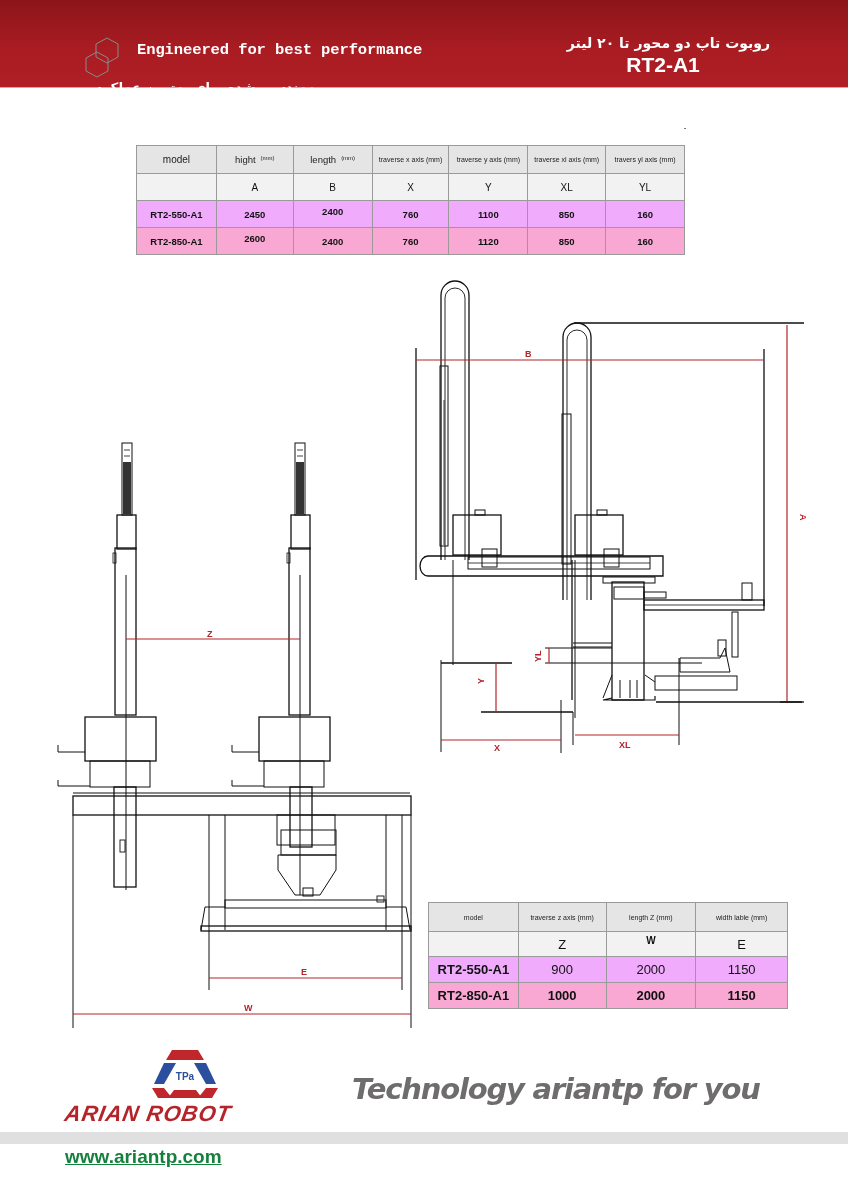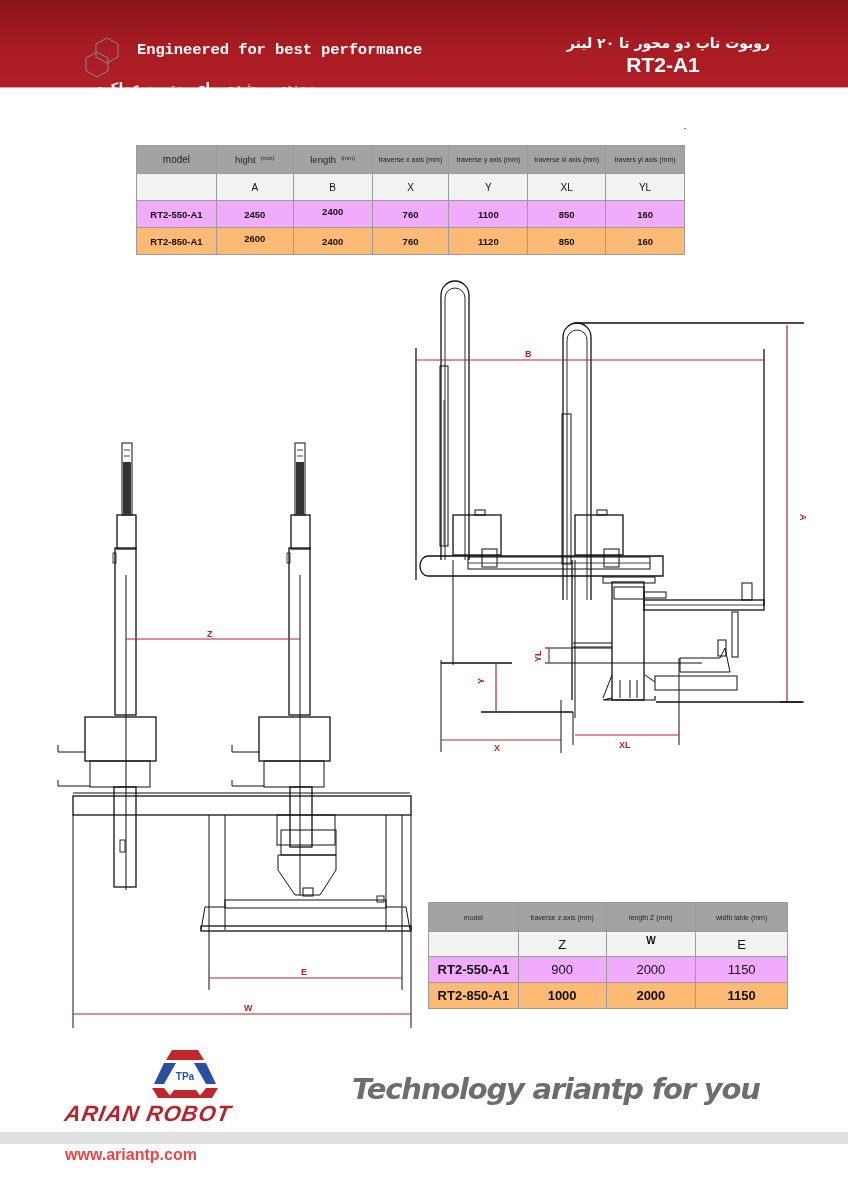--- a/index.html
+++ b/index.html
@@ -27,24 +27,24 @@
     }
     .title-model {
       position: absolute; left: 556px; top: 53px; width: 214px; color: #fff; text-align: center;
       font-family: "Liberation Sans", sans-serif; font-weight: bold; font-size: 21px;
     }
     .stray-dot { position: absolute; left: 684px; top: 128px; width: 2px; height: 1px; background: #777; }
 
     
     table.spec { position: absolute; border-collapse: collapse; font-family: "Liberation Sans", sans-serif; }
     table.spec td { border: 1px solid #9a9a9a; text-align: center; vertical-align: middle; }
-    table.spec tr.head td { background: #a3a3a3; color: #222; margin-top: 36px; }
+    table.spec tr.head td { background: #e5e5e5; color: #222; margin-top: 36px; }
     table.spec tr.sym td { background: #f2f2f2; }
     table.spec tr.row-a td { background: #f0abfc; }
-    table.spec tr.row-b td { background: #fdba74; }
+    table.spec tr.row-b td { background: #f9a8d4; }
 
     #table1 { left: 136px; top: 145px; width: 549px; }
     #table1 tr.head td { height: 28px; font-size: 7px; }
     #table1 tr.head td.big { font-size: 9.5px; }
     #table1 tr.head td.model { font-size: 10px; }
     #table1 tr.head td .mm { font-size: 6px; margin-left: 5px; vertical-align: 3px; }
     #table1 tr.sym td { height: 27px; font-size: 10px; }
     #table1 tr.row-a td, #table1 tr.row-b td { height: 27px; font-size: 9.5px; font-weight: bold; }
 
     #table2 { left: 428px; top: 902px; width: 360px; }
@@ -64,22 +64,22 @@
       position: absolute; left: 65px; top: 1101px; color: #b3252a;
       font-family: "Liberation Sans", sans-serif; font-weight: bold; font-style: italic; font-size: 22px; letter-spacing: 1px;
       transform: skewX(-10deg);
     }
     .slogan {
       position: absolute; left: 352px; top: 1072px; color: #6e6c6c;
       font-family: "DejaVu Sans", sans-serif; font-style: italic; font-weight: bold; font-size: 29px; letter-spacing: -1.2px;
     }
     .footer-band { position: absolute; left: 0; top: 1132px; width: 848px; height: 12px; background: #e0e0e0; }
     .website {
-      position: absolute; left: 65px; top: 1146px; color: #ef4444;
-      font-family: "Liberation Sans", sans-serif; font-weight: bold; font-size: 16px;
+      position: absolute; left: 65px; top: 1146px; color: #15803d;
+      font-family: "Liberation Sans", sans-serif; font-weight: bold; font-size: 19px; text-decoration: underline;
     }
   </style>
 </head>
 <body>
 
 <div class="header">
   <svg class="hex-deco" viewBox="0 0 50 50">
     <polygon points="25,2 36,8 36,21 25,27 14,21 14,8" fill="none" stroke="#8a8a8a" stroke-width="1"></polygon>
     <polygon points="15,16 26,22 26,35 15,41 4,35 4,22" fill="none" stroke="#8a8a8a" stroke-width="1"></polygon>
   </svg>

